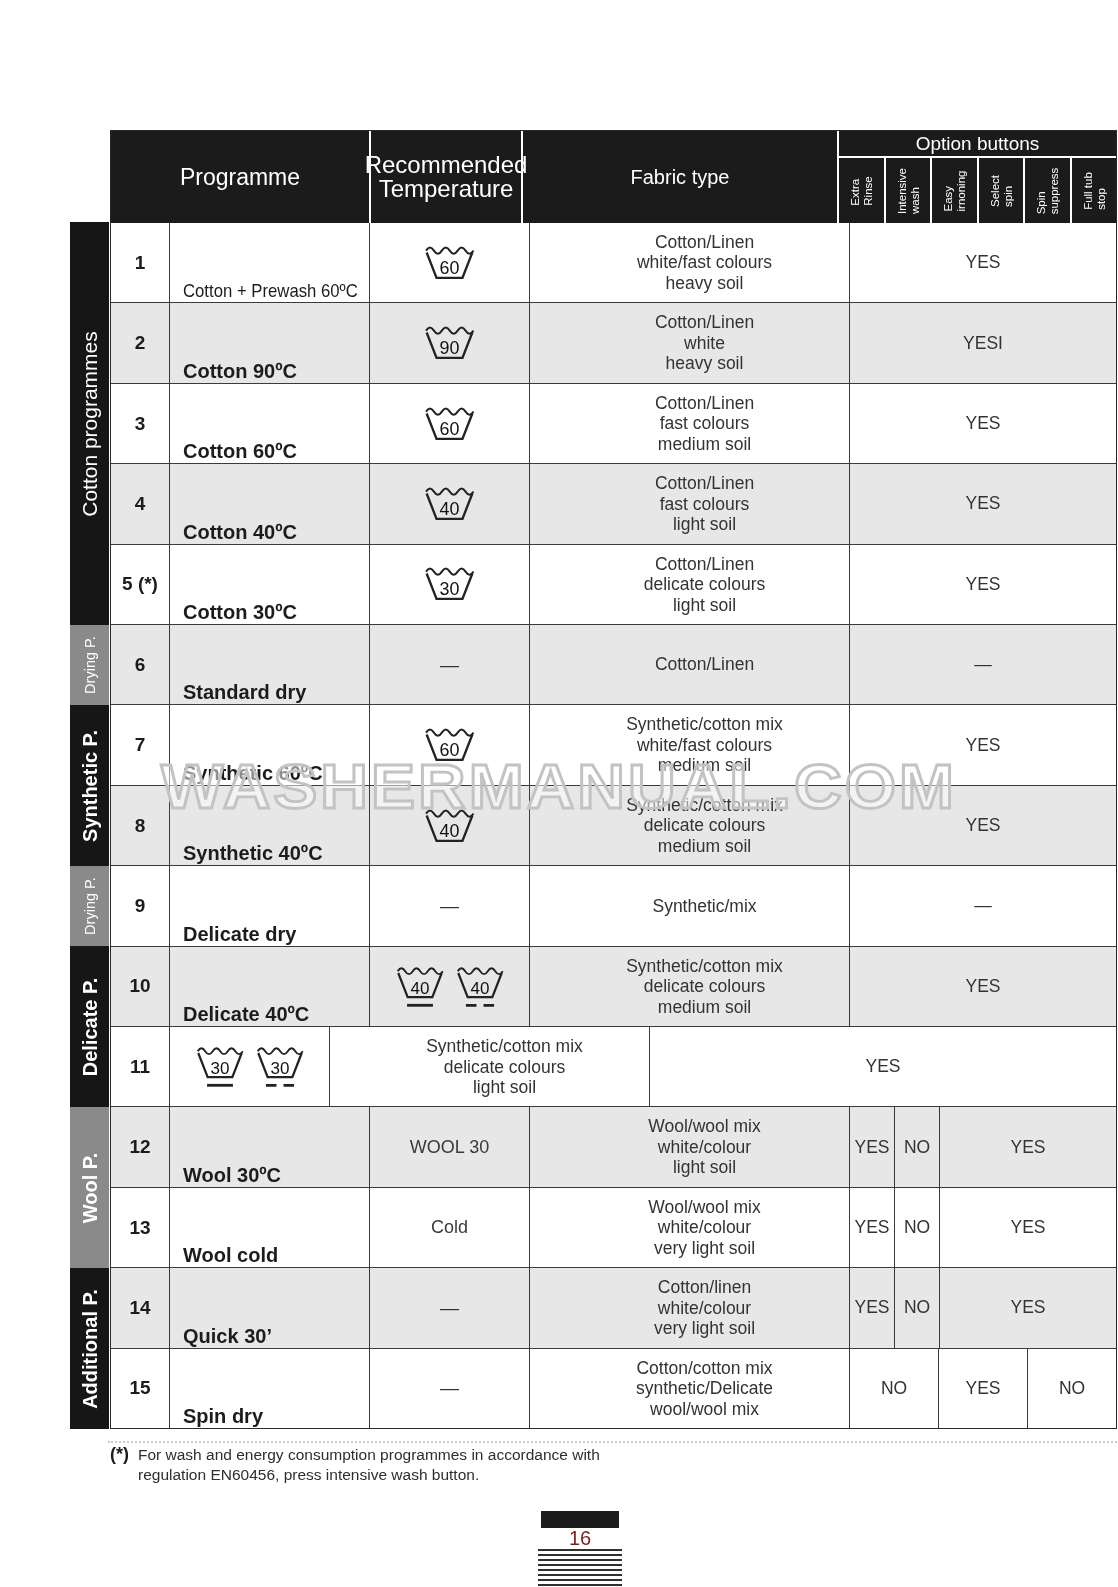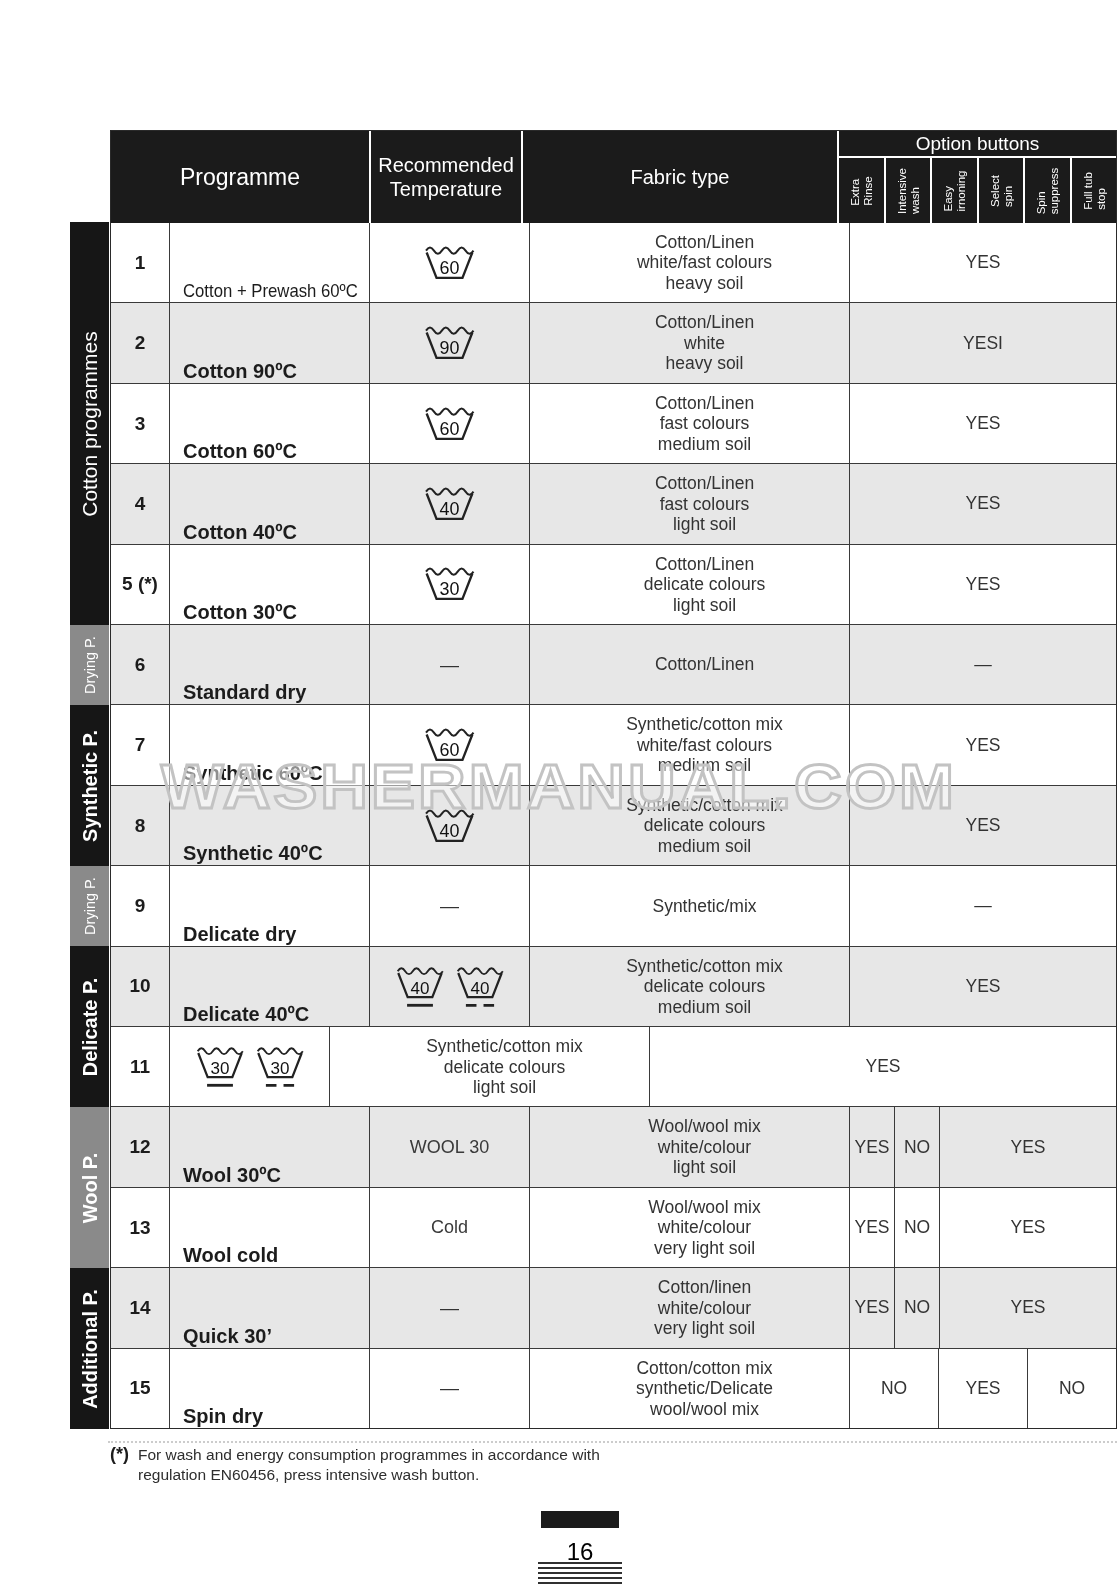--- a/index.html
+++ b/index.html
@@ -6,21 +6,21 @@
   .page{position:relative;width:1118px;height:1587px;background:#fff;overflow:hidden;
         font-family:"Liberation Sans",sans-serif;color:#222;}
 
   
   .grid-table{position:absolute;left:110px;top:130px;width:1007px;height:1299px;
               border:1px solid #2a2a2a;box-sizing:border-box;background:#fff;}
   .thead{position:absolute;top:0;left:0;right:0;height:92px;display:flex;
          background:#1b1b1b;color:#fff;box-sizing:border-box;}
   .hcell{display:flex;align-items:center;justify-content:center;text-align:center;box-sizing:border-box;}
   .h-prog{width:258px;font-size:23px;}
-  .h-temp{width:152px;font-size:20px;line-height:24px;border-left:2px solid #fff;padding:0 14px;}
+  .h-temp{width:152px;font-size:24px;line-height:24px;border-left:2px solid #fff;padding:0 14px;}
   .h-fab{width:316px;font-size:20px;border-left:2px solid #fff;}
   .h-opt{flex:1;display:flex;flex-direction:column;border-left:2px solid #fff;box-sizing:border-box;}
   .opt-title{height:25px;display:flex;align-items:center;justify-content:center;
              font-size:19px;border-bottom:2px solid #fff;}
   .opt-labels{flex:1;display:flex;}
   .opt-label{flex:1;position:relative;box-sizing:border-box;}
   .opt-label + .opt-label{border-left:2px solid #fff;}
   .rot{position:absolute;left:50%;top:50%;transform:translate(-50%,-50%) rotate(-90deg);
        font-size:11.5px;line-height:12.5px;white-space:nowrap;text-align:left;}
   .rot .l{display:block;}
@@ -69,21 +69,21 @@
              font-size:66px;font-weight:700;letter-spacing:3px;transform:scaleY(.95);
              color:rgba(255,255,255,.5);-webkit-text-stroke:3px #c3c3c3;pointer-events:none;}
 
   
   .dotline{position:absolute;left:108px;top:1441px;width:1009px;border-top:2px dotted #cccccc;}
   .footnote{position:absolute;left:110px;top:1445px;display:flex;gap:9px;align-items:flex-start;}
   .fn-marker{font-weight:700;font-size:18px;color:#1c1c1c;line-height:19px;}
   .fn-text{font-size:15.5px;line-height:19.5px;color:#2e2e2e;}
   .pagefoot{position:absolute;left:538px;top:1511px;width:84px;text-align:center;}
   .pf-bar{margin:0 auto;width:78px;height:17px;background:#1b1b1b;}
-  .pf-num{font-size:24px;color:#000000;line-height:21px;margin-top:13px;}
+  .pf-num{font-size:20px;color:#7f1d1d;line-height:21px;}
   .pf-stripes{width:84px;height:37px;
               background:repeating-linear-gradient(to bottom,#303030 0 2px,#ffffff 2px 5px);}
 </style>
 </head>
 <body>
 
 <div class="page">
 
   <div class="watermark">WASHERMANUAL.COM</div>
 

